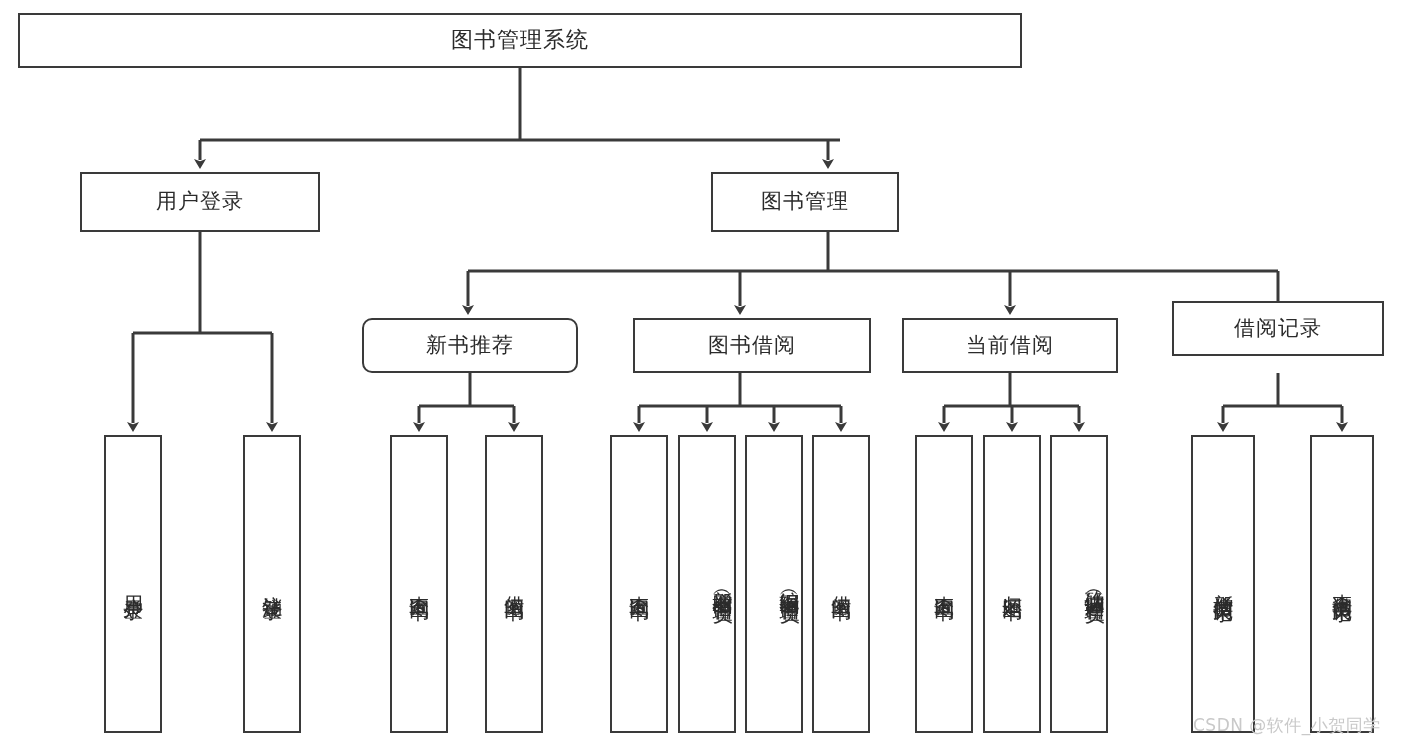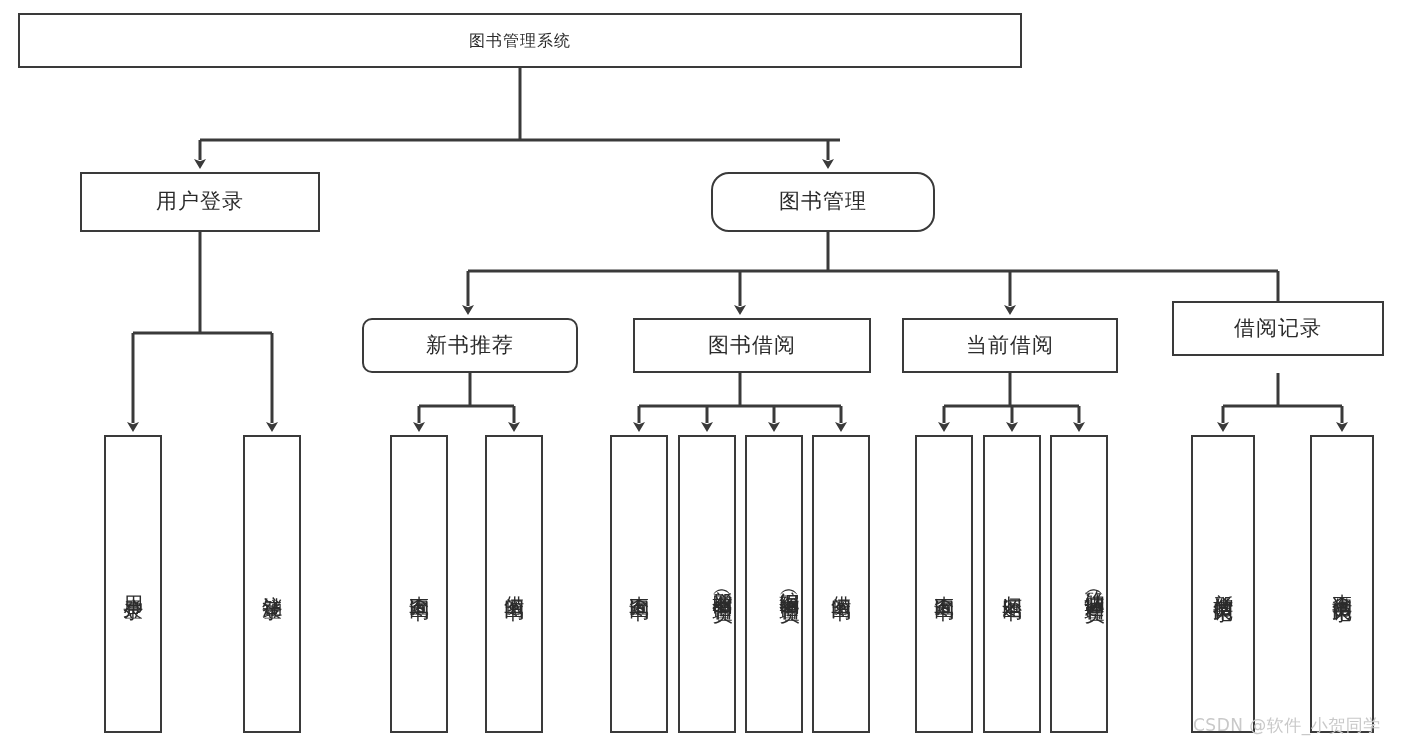--- a/index.html
+++ b/index.html
@@ -37,21 +37,21 @@
     justify-content: center;
     text-align: center;
     z-index: 2;
   }
   .node.h {
     font-size: 21px;
     line-height: 1.1;
     letter-spacing: 1px;
   }
   .node.root {
-    font-size: 16px;
+    font-size: 22px;
   }
   .node.v {
     font-size: 20px;
     writing-mode: vertical-rl;
     text-orientation: upright;
     line-height: 1.18;
     letter-spacing: 2px;
     padding: 4px 0;
   }
   .node.v .vtext {
@@ -123,21 +123,21 @@
     </g>
   </svg>
 
   <div class="node h root" style="left:18px; top:13px; width:1004px; height:55px;">
     <span>图书管理系统</span>
   </div>
 
   <div class="node h" style="left:80px; top:172px; width:240px; height:60px;">
     <span>用户登录</span>
   </div>
-  <div class="node h" style="left:711px; top:172px; width:224px; height:60px;border-radius:18px;">
+  <div class="node h" style="left:711px; top:172px; width:188px; height:60px;">
     <span>图书管理</span>
   </div>
 
   <div class="node h" style="left:362px; top:318px; width:216px; height:55px;border-radius:10px;">
     <span>新书推荐</span>
   </div>
   <div class="node h" style="left:633px; top:318px; width:238px; height:55px;">
     <span>图书借阅</span>
   </div>
   <div class="node h" style="left:902px; top:318px; width:216px; height:55px;">

